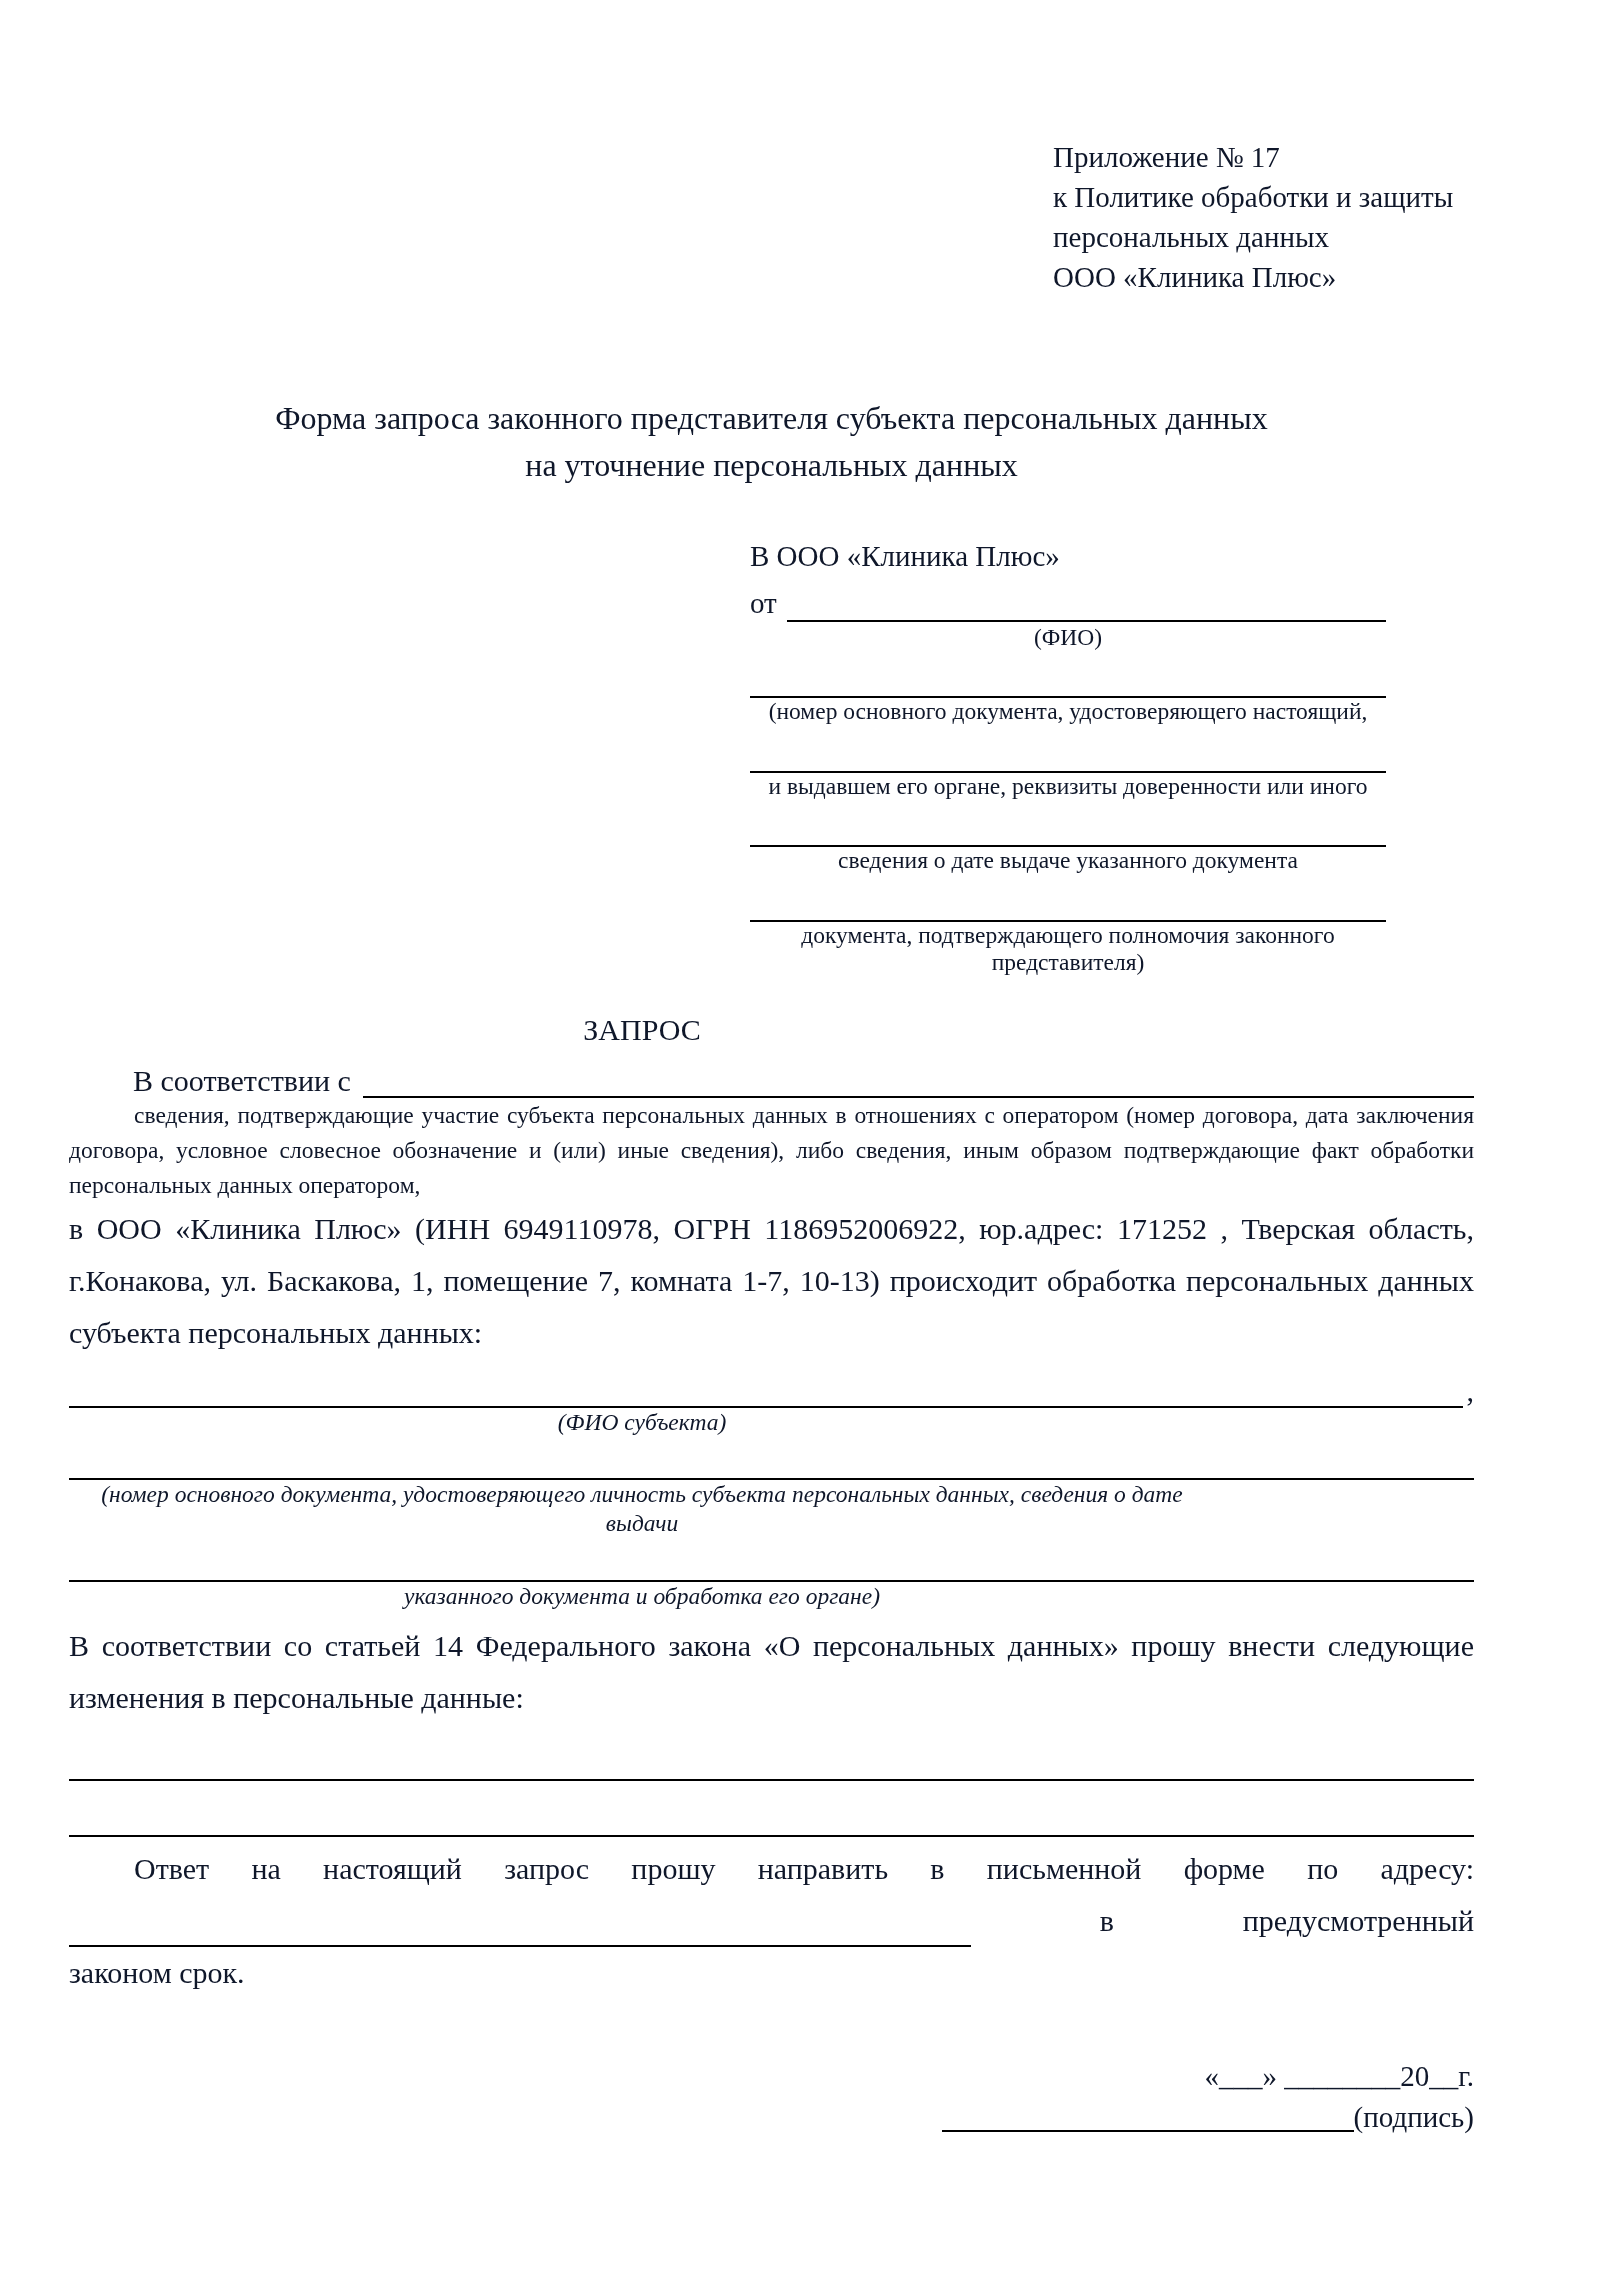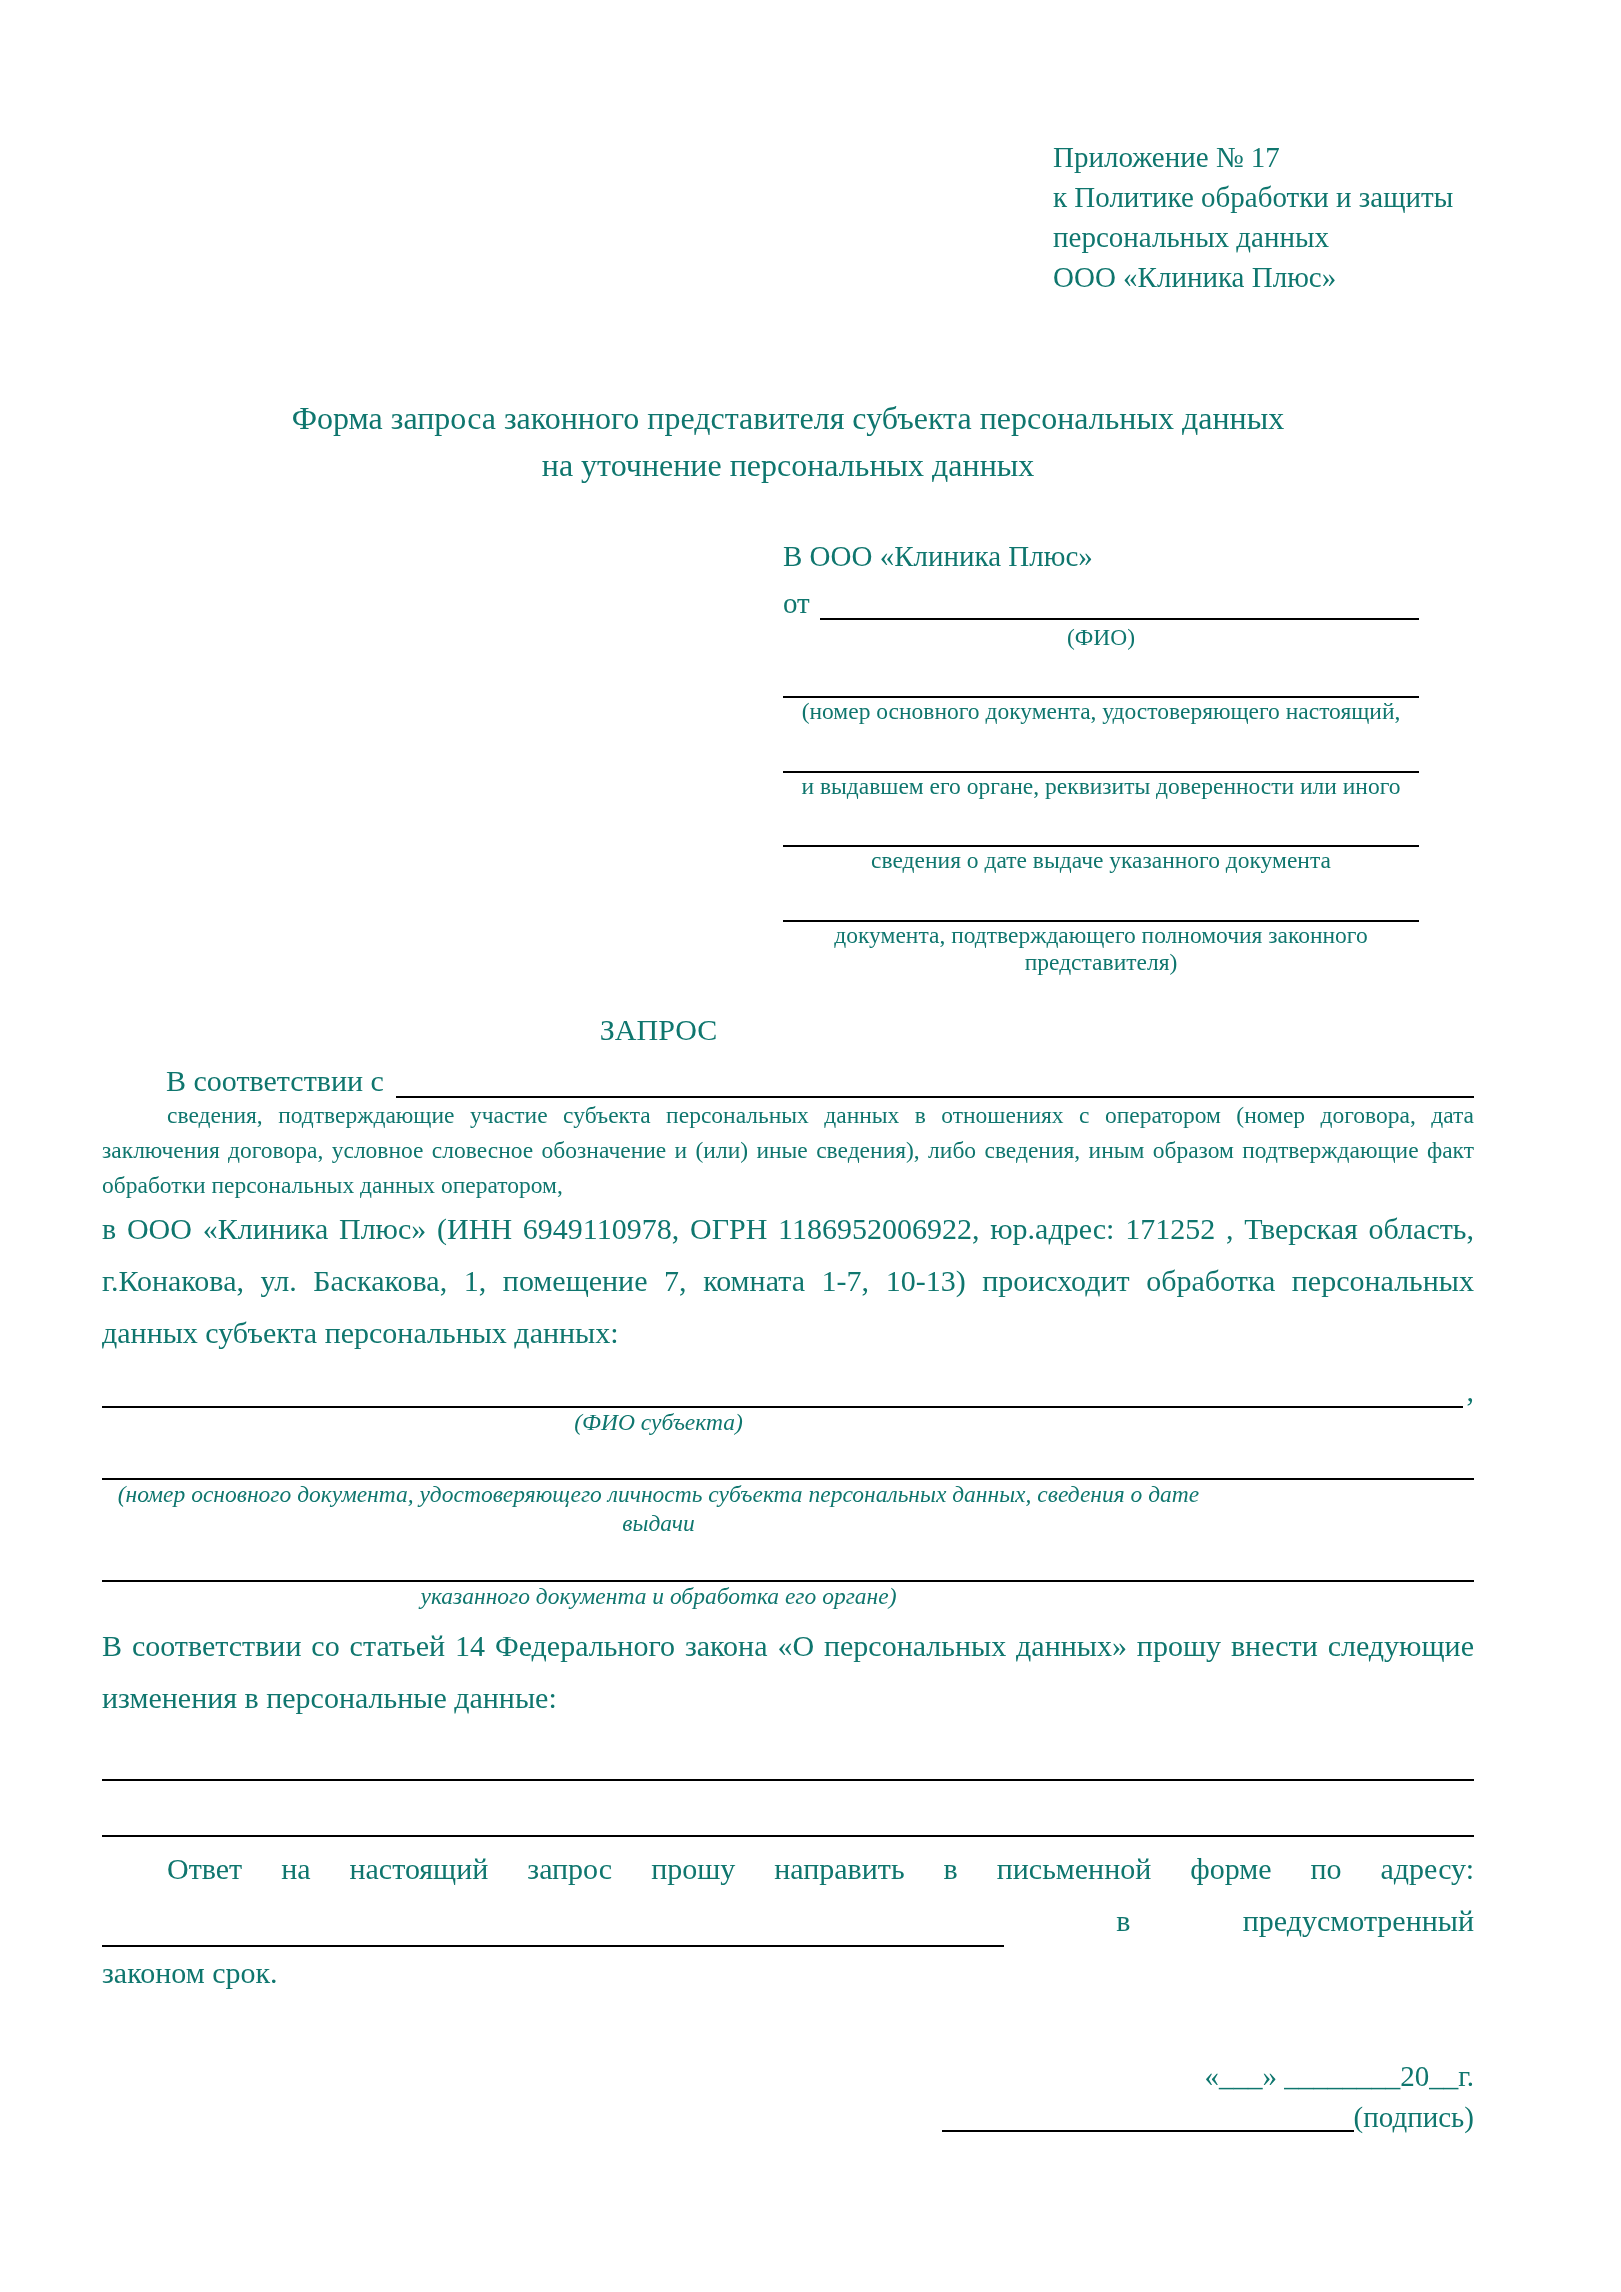--- a/index.html
+++ b/index.html
@@ -2,25 +2,25 @@
 <html lang="ru"><head>
 <meta charset="utf-8">
 <style>
   html, body { margin: 0; padding: 0; background: #ffffff; }
   .page {
     position: relative;
     width: 1621px;
     height: 2176px;
     margin: 0 auto;
     background: #ffffff;
-    color: #0f766e;
+    color: #0f172a;
     font-family: "Liberation Serif", "DejaVu Serif", serif;
     font-size: 30px;
     box-sizing: border-box;
-    padding: 137px 147px 0 102px;
+    padding: 137px 147px 0 69px;
     overflow: hidden;
   }
   .content { width: 100%; }
 
   
   .header-right {
     margin-left: auto;
     width: 421px;
     font-size: 29px;
     line-height: 40px;
@@ -37,21 +37,21 @@
   }
 
   
   .addressee {
     margin-top: 47px;
     margin-left: 681px;
     width: 636px;
     font-size: 29px;
     line-height: 41px;
   }
-  .from-row { display: flex; align-items: flex-start; margin-top: 5.9px; }
+  .from-row { display: flex; align-items: center; margin-top: 5.9px; }
   .from-row .lbl { flex: 0 0 auto; padding-right: 9.8px; }
   .uline { flex: 1 1 auto; border-bottom: 2.9px solid #000; height: 35px; }
   .small-caption {
     font-size: 23.5px;
     line-height: 27.4px;
     text-align: center;
   }
   .blank-field { margin-top: 21.6px; }
   .blank-field .line { border-bottom: 2.9px solid #000; height: 23.5px; }
 

